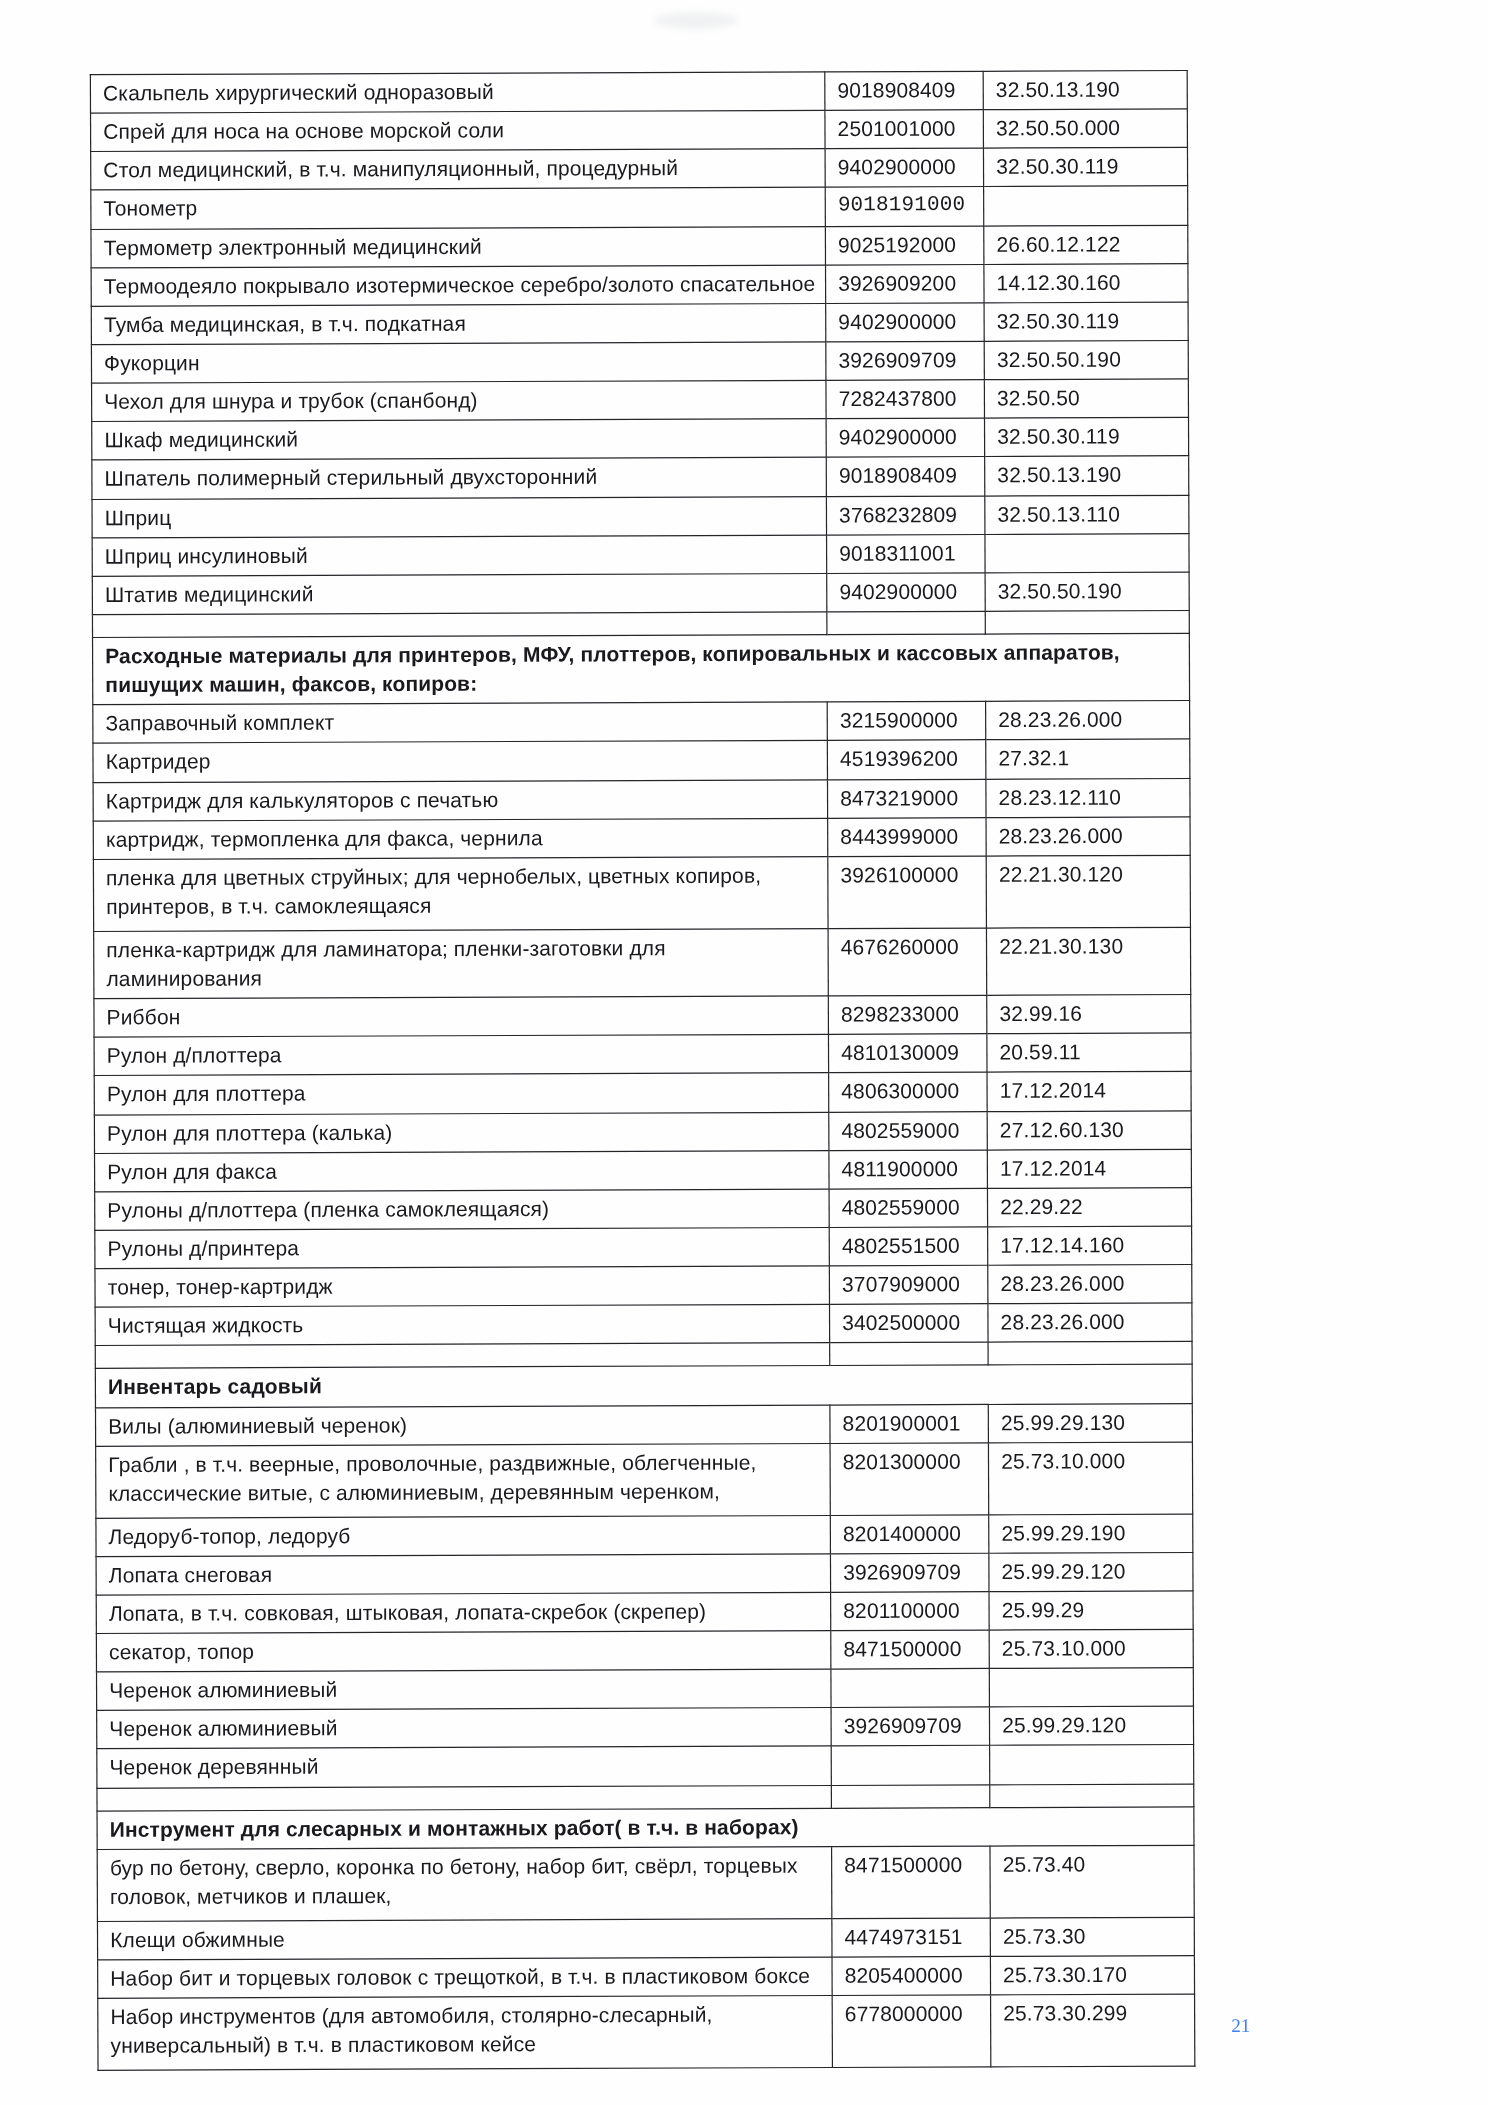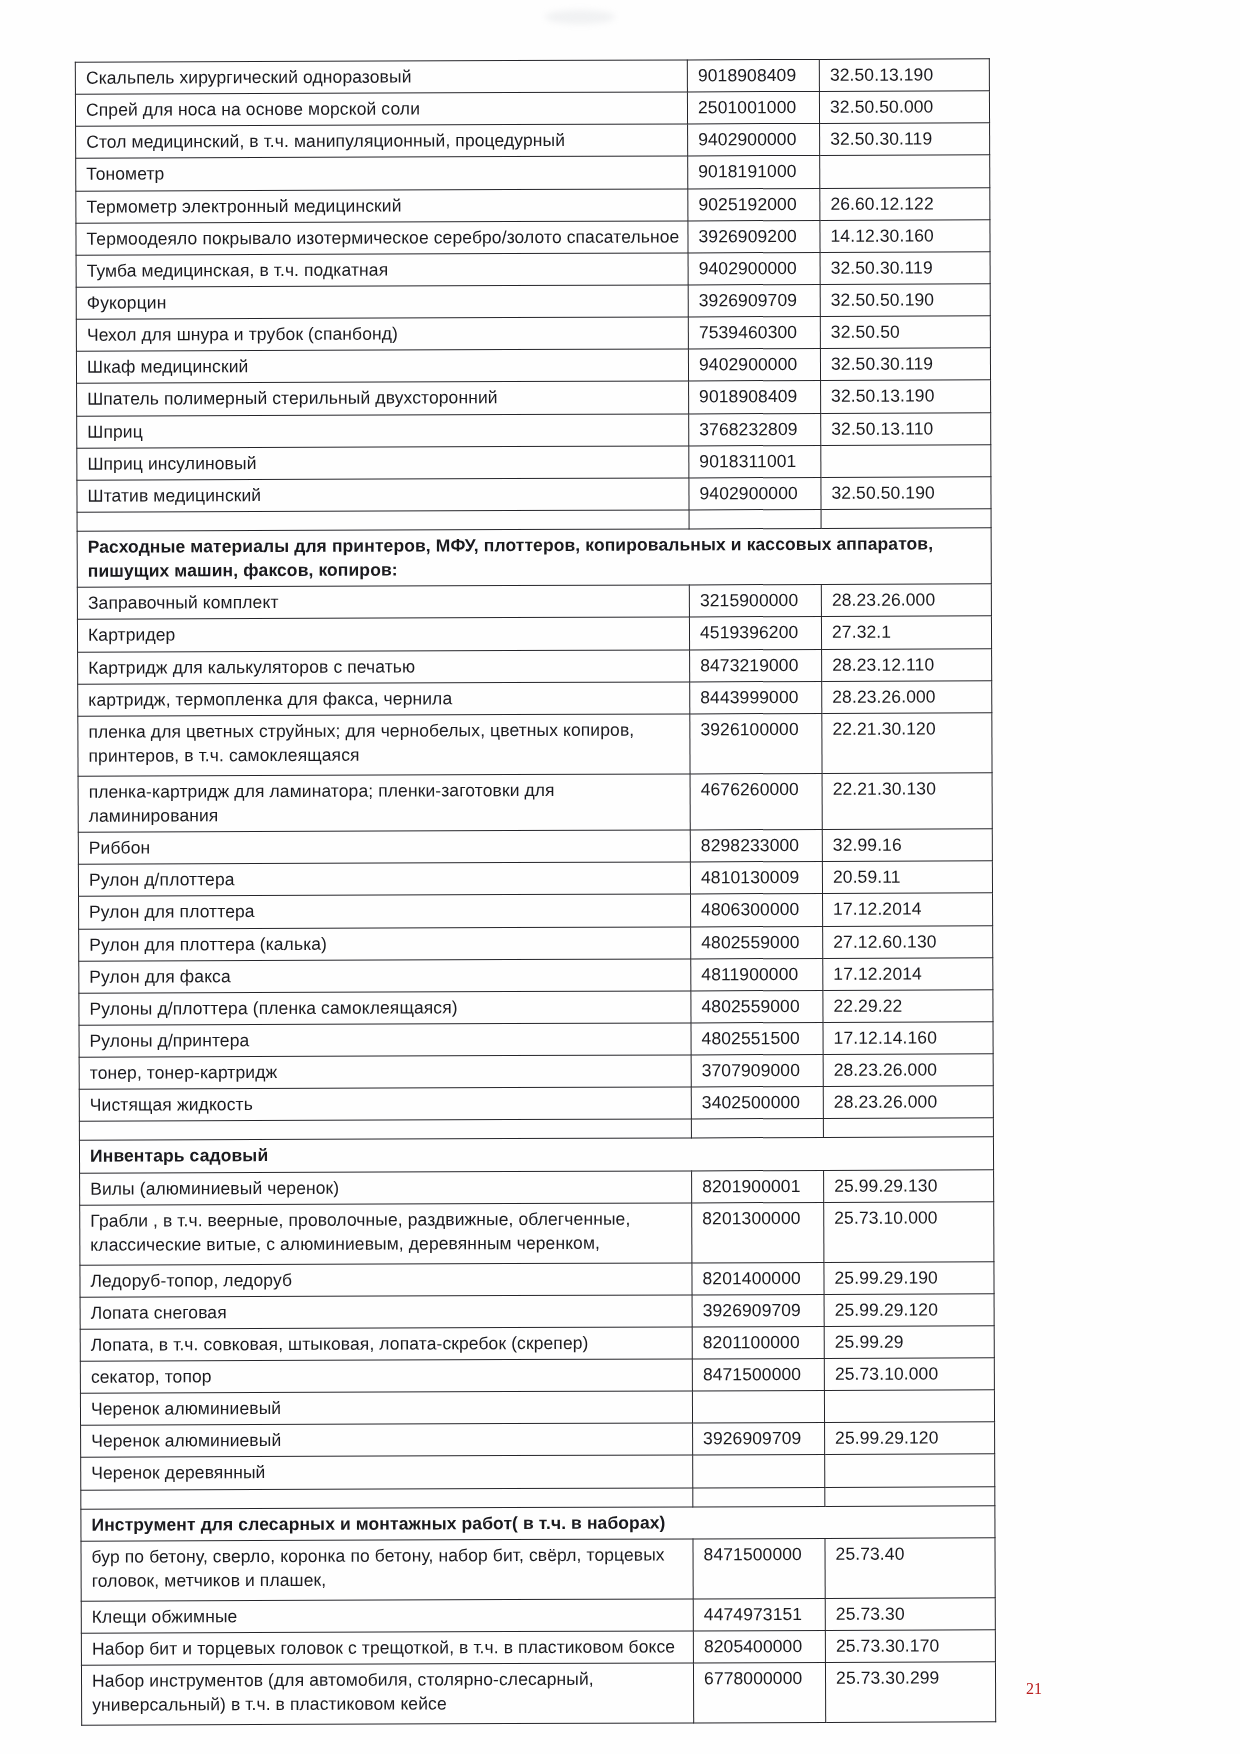--- a/index.html
+++ b/index.html
@@ -46,20 +46,21 @@
     letter-spacing: 0.1px;
   }
   td.name-cell {}
   td.code-cell, td.okpd-cell {
     padding-left: 12px;
     white-space: nowrap;
   }
   td.code-small {
     font-size: 13.5px;
     padding-top: 6px;
+    font-family: Liberation Mono, monospace;
   }
   td.v-bottom {
     vertical-align: bottom;
   }
   tr.spacer td {
     height: 18px;
     padding: 0;
   }
   td.section-cell {
     font-weight: bold;
@@ -68,21 +69,21 @@
   }
   tr.two-line td {
     height: 52px;
   }
   .page-number {
     position: absolute;
     left: 1026px;
     top: 1680px;
     font-family: "Liberation Serif", serif;
     font-size: 16px;
-    color: #b91c1c;
+    color: #3b82f6;
   }
 </style>
 </head>
 <body>
 
 <div class="scan-artifact"></div>
 
 <table class="items">
   <colgroup>
     <col style="width:612px">
@@ -125,21 +126,21 @@
         <td class="code-cell">9402900000</td>
         <td class="okpd-cell">32.50.30.119</td>
       </tr>
       <tr>
         <td class="name-cell">Фукорцин</td>
         <td class="code-cell">3926909709</td>
         <td class="okpd-cell">32.50.50.190</td>
       </tr>
       <tr>
         <td class="name-cell">Чехол для шнура и трубок (спанбонд)</td>
-        <td class="code-cell">7539460300</td>
+        <td class="code-cell">7282437800</td>
         <td class="okpd-cell">32.50.50</td>
       </tr>
       <tr>
         <td class="name-cell">Шкаф медицинский</td>
         <td class="code-cell">9402900000</td>
         <td class="okpd-cell">32.50.30.119</td>
       </tr>
       <tr>
         <td class="name-cell">Шпатель полимерный стерильный двухсторонний</td>
         <td class="code-cell">9018908409</td>

